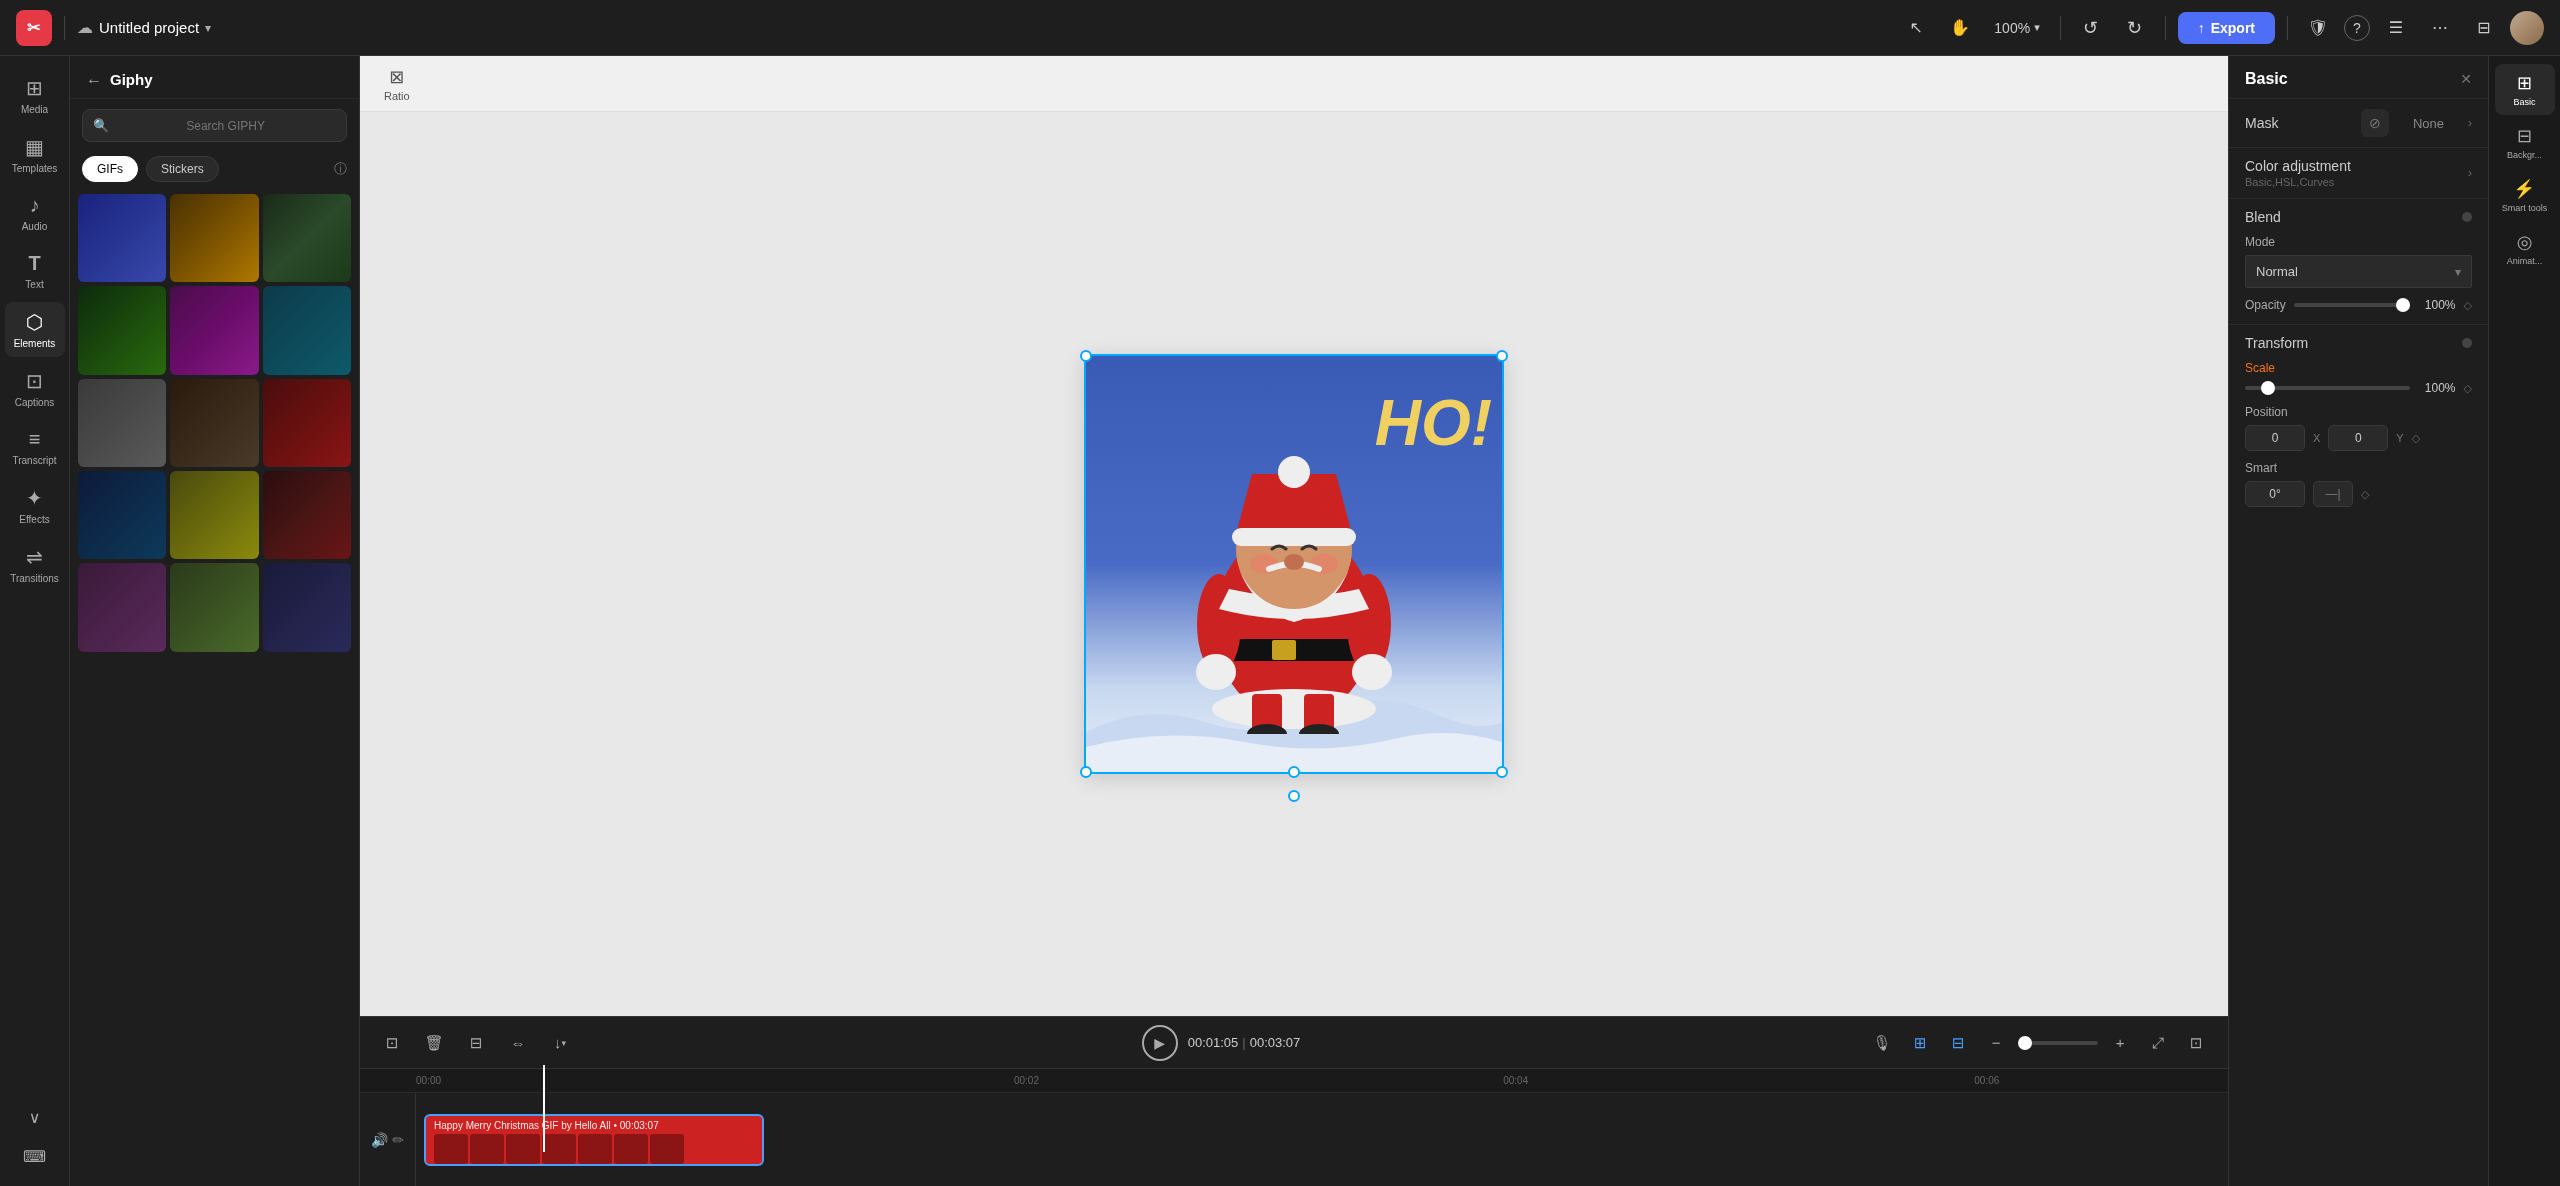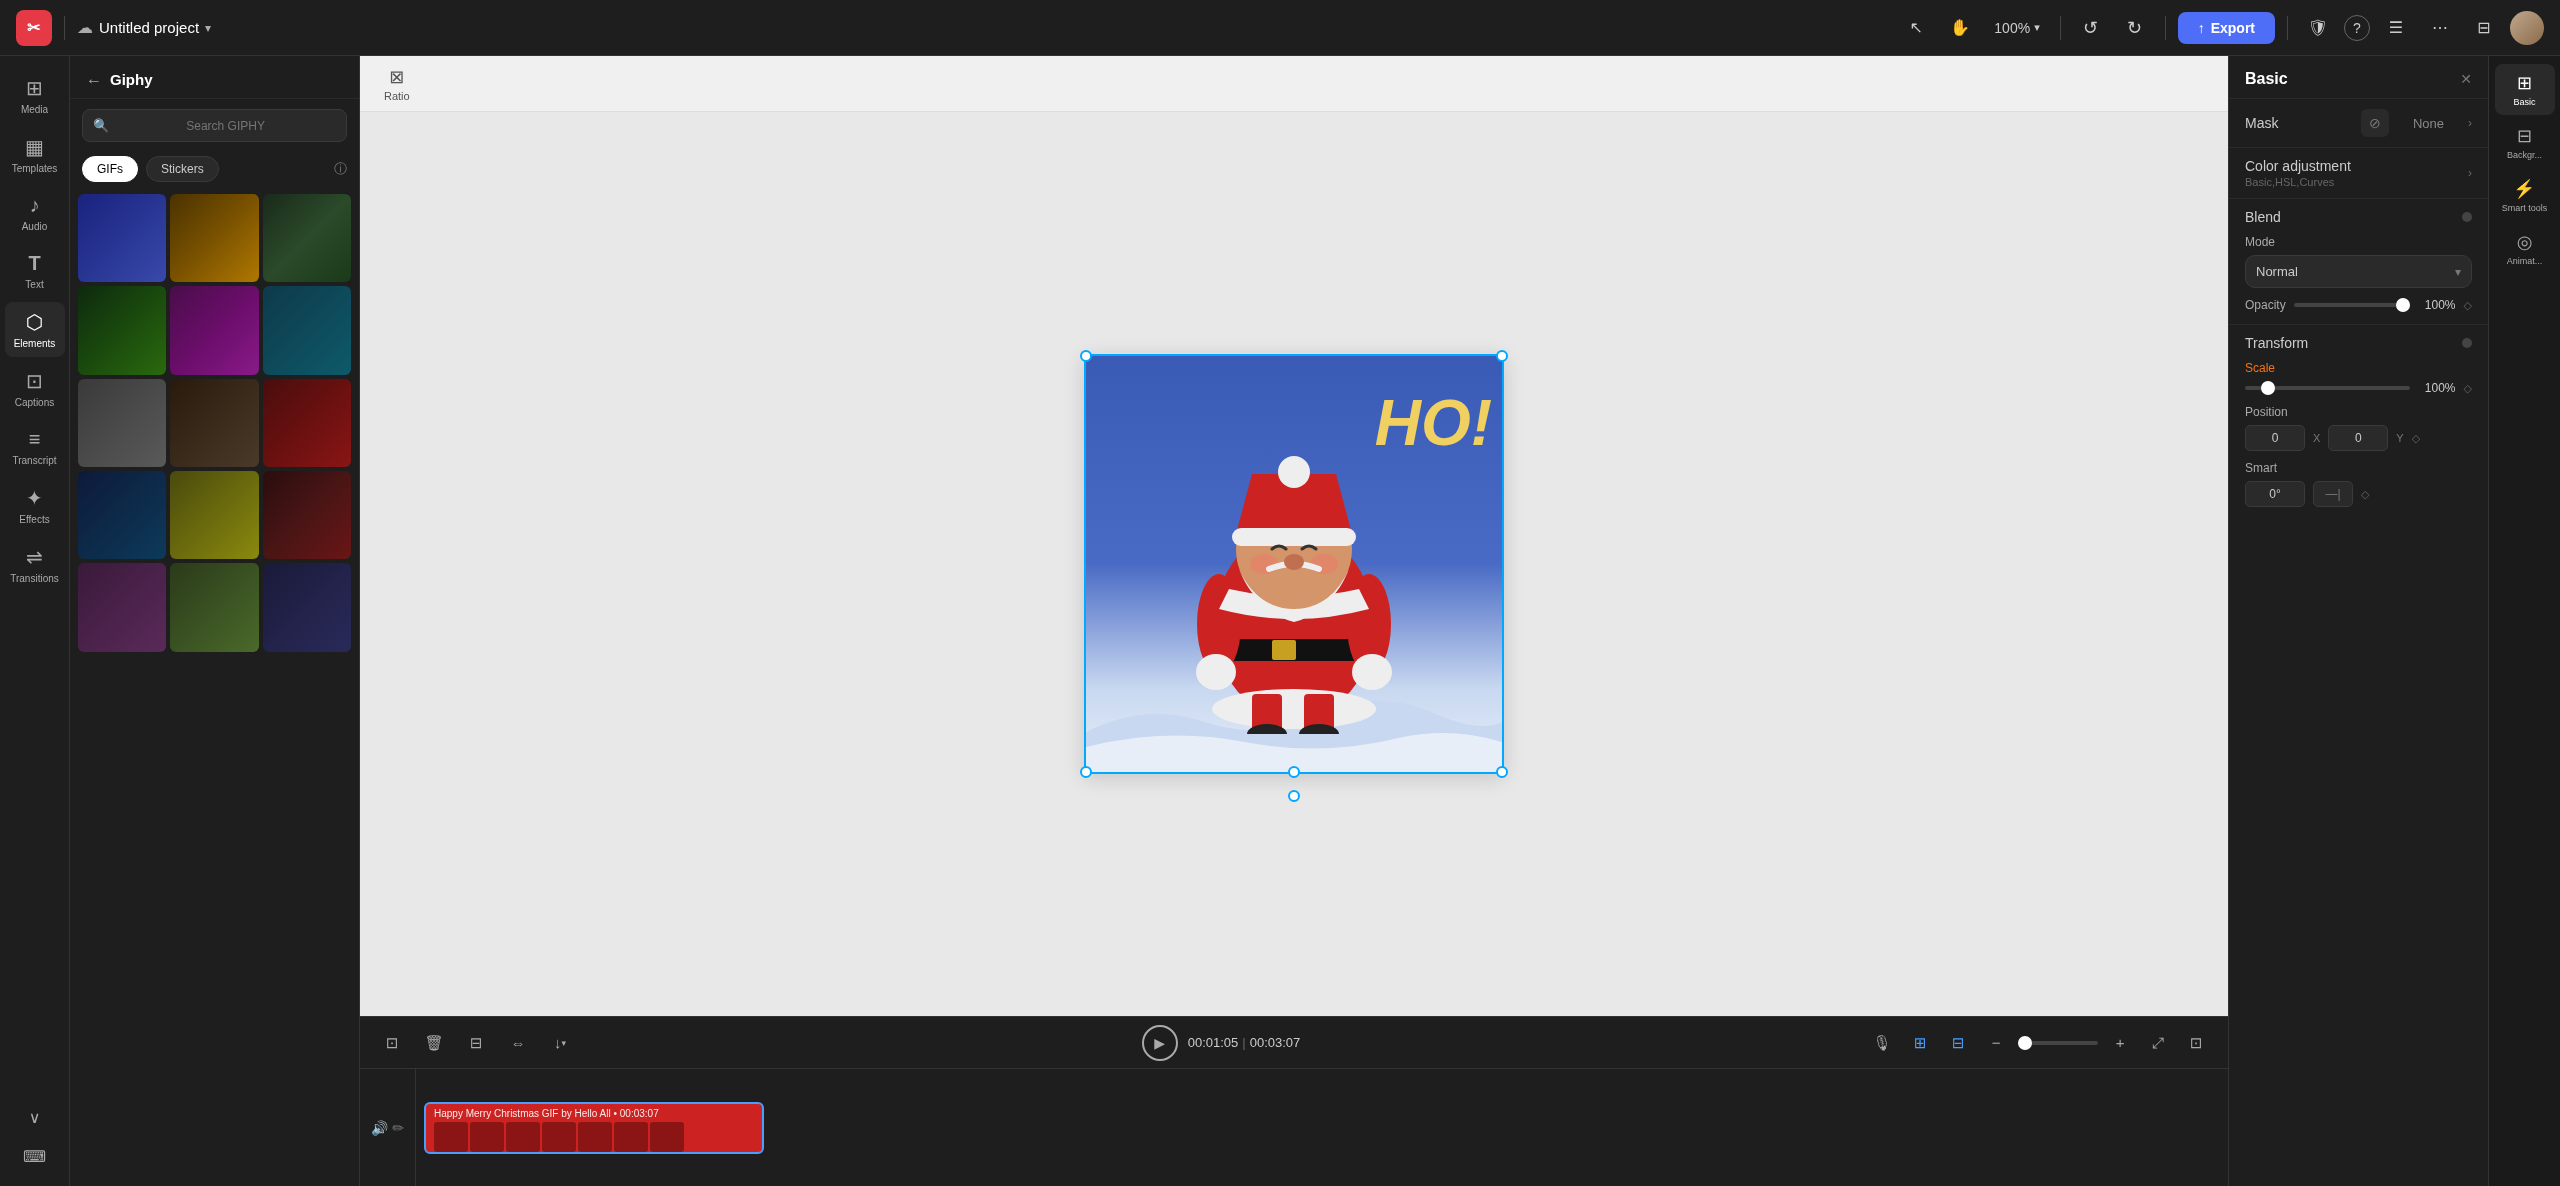--- a/index.html
+++ b/index.html
@@ -396,21 +396,21 @@
     .blend-title-row {
       display: flex; align-items: center; margin-bottom: 10px;
     }
     .blend-title { font-size: 14px; color: #ccc; flex: 1; }
     .blend-dot { width: 10px; height: 10px; background: #444; border-radius: 50%; }
 
     .blend-mode-select {
       width: 100%;
       background: #2a2a2a;
       border: 1px solid #3a3a3a;
-      border-radius: 10px;
+      border-radius: 2px;
       color: #ccc; font-size: 13px;
       padding: 8px 10px;
       cursor: pointer;
       display: flex; align-items: center;
       margin-bottom: 10px;
     }
     .blend-mode-value { flex: 1; }
     .blend-mode-chevron { color: #777; font-size: 12px; }
 
     .opacity-row {
@@ -760,20 +760,31 @@
           <button class="tl-tool-btn">−</button>
           <div style="width:80px;height:4px;background:#444;border-radius:2px;position:relative;">
             <div style="position:absolute;left:0;top:50%;width:14px;height:14px;background:#fff;border-radius:50%;transform:translateY(-50%);cursor:pointer;"></div>
           </div>
           <button class="tl-tool-btn">+</button>
           <button class="tl-tool-btn">⤢</button>
           <button class="tl-tool-btn">⊡</button>
         </div>
       </div>
 
+      <div style="display:flex;height:24px;background:#1a1a1a;border-bottom:1px solid #2a2a2a;position:relative;">
+        <div style="width:56px;flex-shrink:0;"></div>
+        <div style="flex:1;display:flex;align-items:center;position:relative;">
+          <span style="position:absolute;left:0%;font-size:10px;color:#666;">00:00</span>
+          <span style="position:absolute;left:33%;font-size:10px;color:#666;">00:02</span>
+          <span style="position:absolute;left:60%;font-size:10px;color:#666;">00:04</span>
+          <span style="position:absolute;left:86%;font-size:10px;color:#666;">00:06</span>
+
+          <div style="position:absolute;left:7%;top:-4px;bottom:-60px;width:2px;background:#fff;z-index:10;"></div>
+        </div>
+      </div>
 
       <div class="timeline-tracks">
         <div class="track-controls">
           <span class="vol-icon">🔊</span>
           <span class="track-pencil">✏</span>
         </div>
         <div class="track-lane">
           <div class="gif-track">
             <span class="gif-track-label">Happy Merry Christmas GIF by Hello All • 00:03:07</span>
             <div class="gif-track-thumbs">

